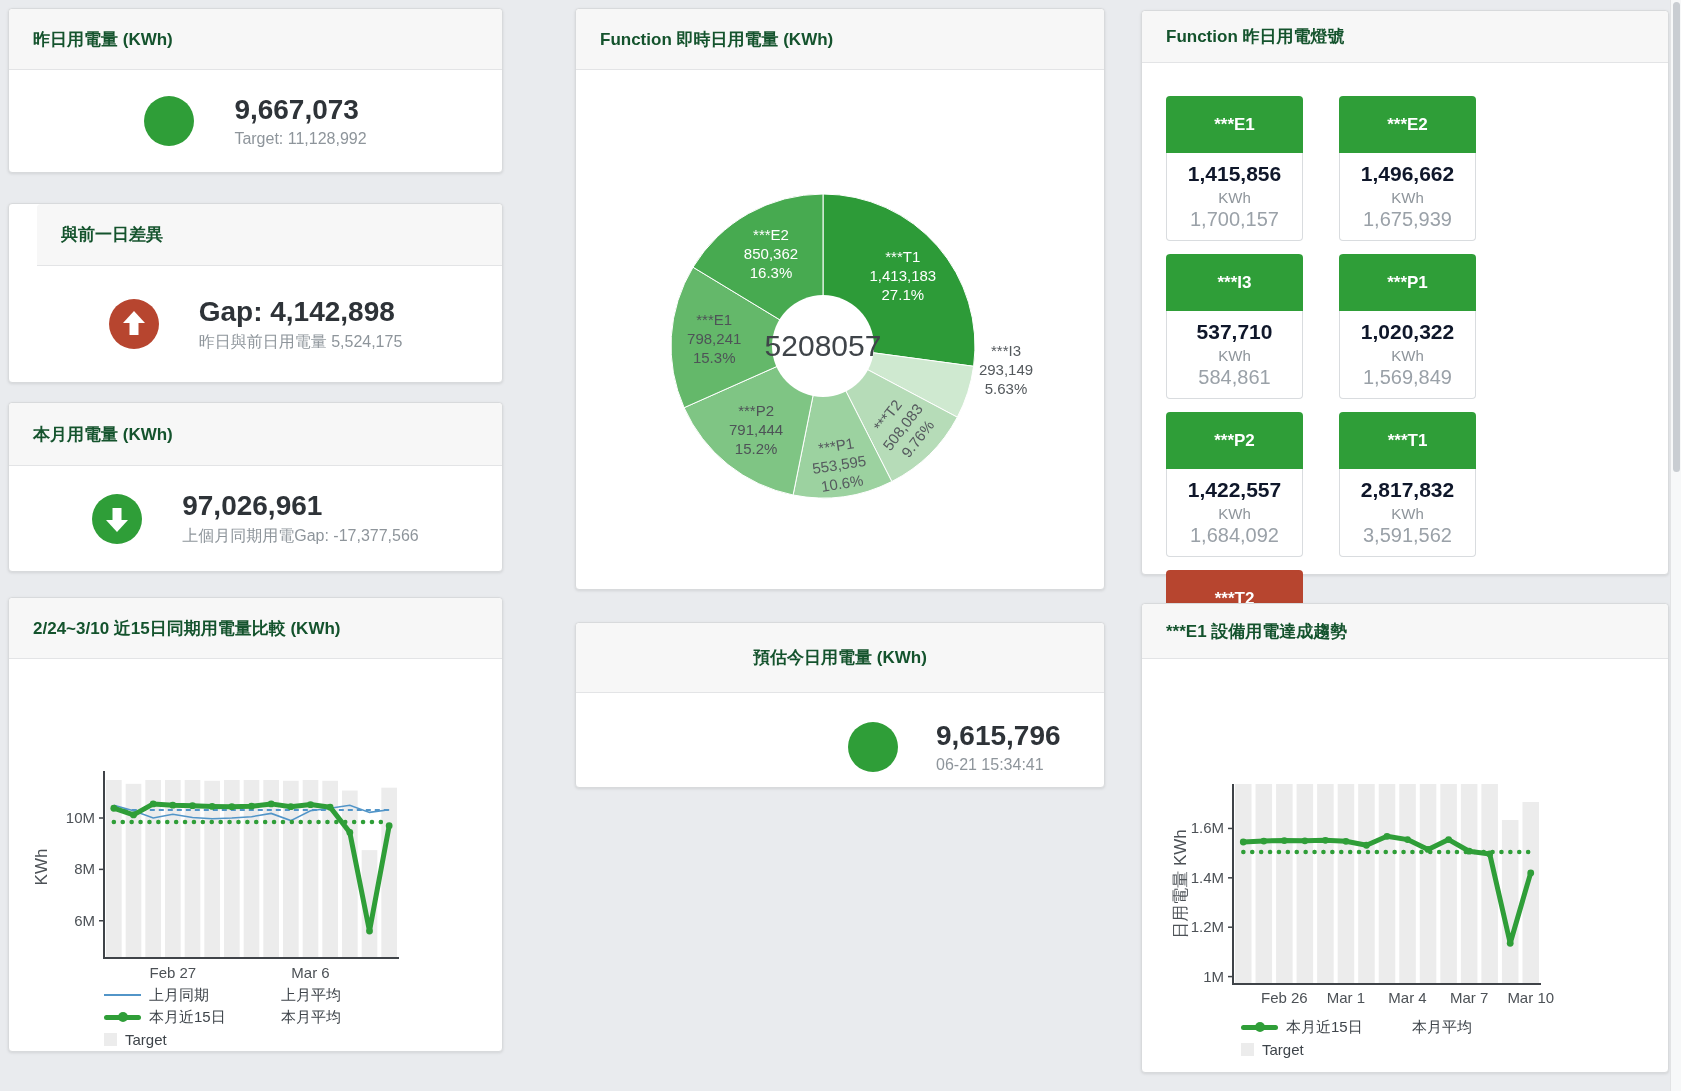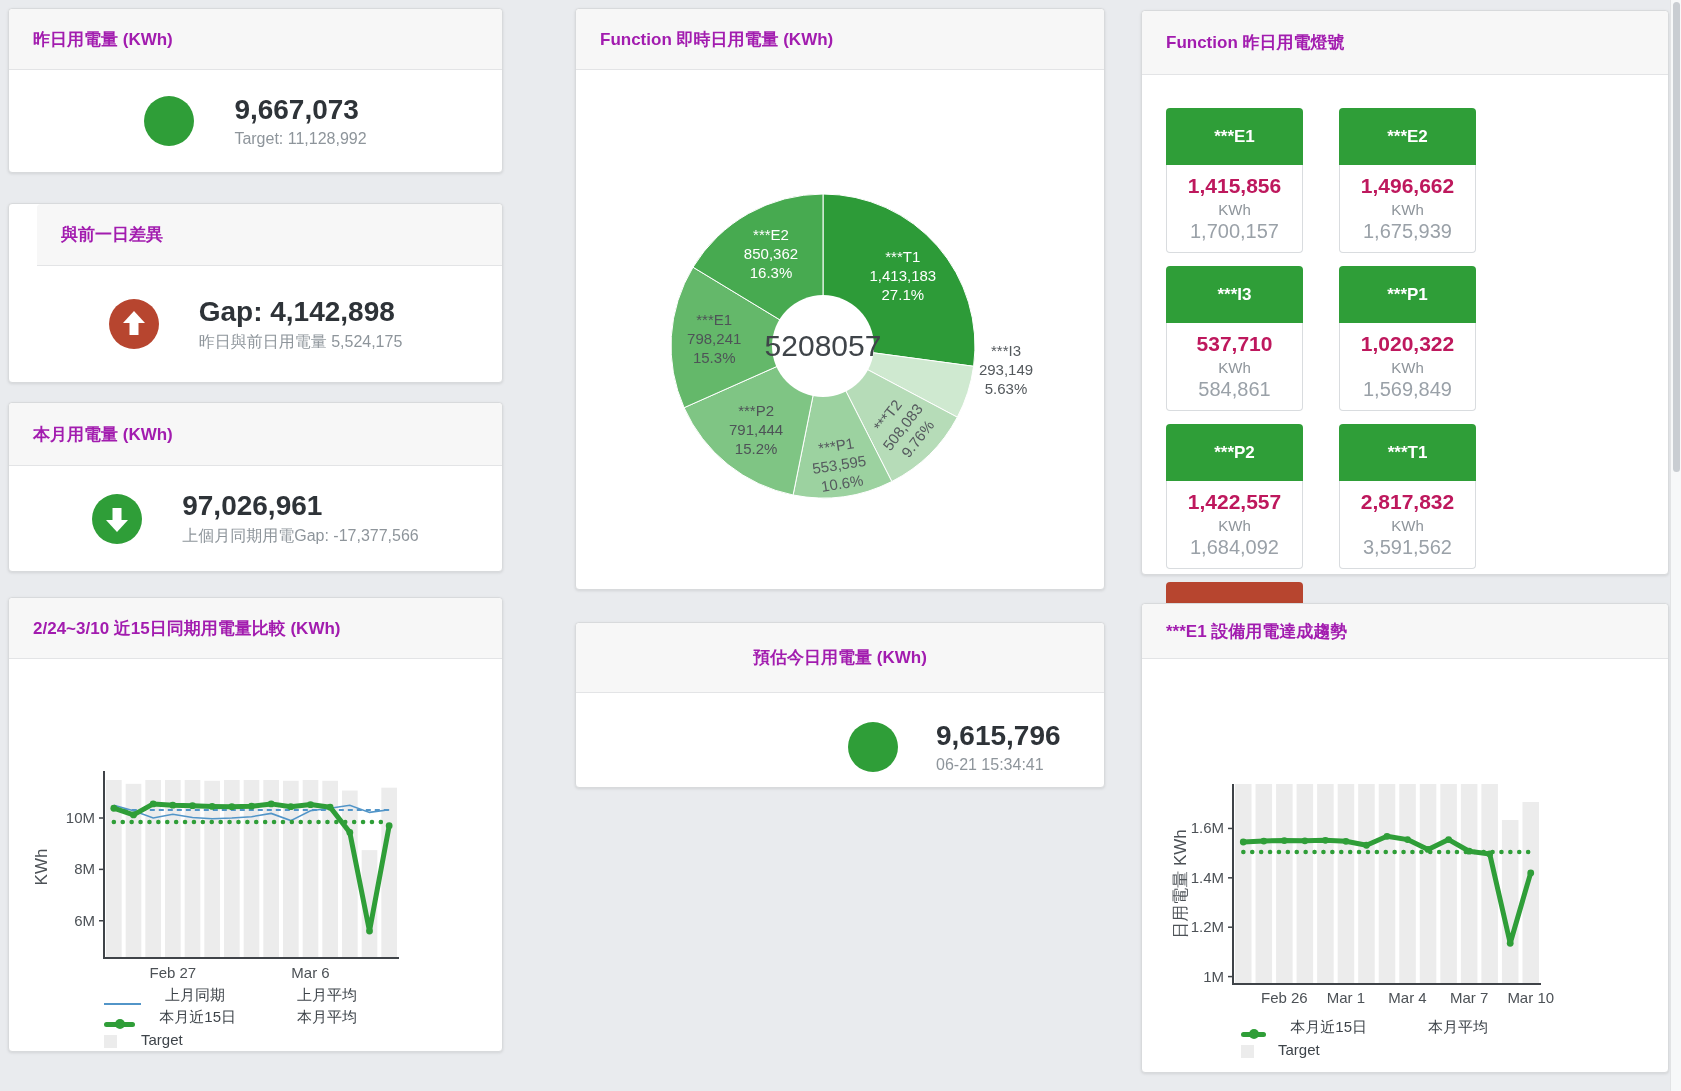--- a/index.html
+++ b/index.html
@@ -2,44 +2,44 @@
 <html><head>
 <meta charset="utf-8">
 <style>
   * { margin:0; padding:0; box-sizing:border-box; }
   html,body { width:1681px; height:1091px; overflow:hidden; }
   body { font-family:"Liberation Sans","DejaVu Sans",sans-serif; background:#e9ebee; position:relative; }
   .card { position:absolute; background:#fff; border:1px solid #d8dadc; border-radius:4px;
           box-shadow:0 1px 3px rgba(0,0,0,.10); }
   .card-header { height:61px; display:flex; align-items:center; padding:0 24px;
                  background:#f7f7f7; border-bottom:1px solid #e3e4e6; border-radius:4px 4px 0 0; }
-  .card-title { font-size:17px; font-weight:bold; color:#a21caf; }
+  .card-title { font-size:17px; font-weight:bold; color:#14532d; }
   .kpi-body { display:flex; align-items:center; justify-content:center; gap:40px; }
   .kpi-circle { width:50px; height:50px; border-radius:50%; position:relative; flex:0 0 auto; }
   .kpi-circle .tri-up { position:absolute; left:50%; top:12px; transform:translateX(-50%);
       width:0; height:0; border-left:11px solid transparent; border-right:11px solid transparent; border-bottom:12px solid #fff; }
   .kpi-circle .stem-up { position:absolute; left:50%; top:23px; transform:translateX(-50%); width:9px; height:13px; background:#fff; }
   .kpi-circle .tri-down { position:absolute; left:50%; bottom:12px; transform:translateX(-50%);
       width:0; height:0; border-left:11px solid transparent; border-right:11px solid transparent; border-top:12px solid #fff; }
   .kpi-circle .stem-down { position:absolute; left:50%; bottom:23px; transform:translateX(-50%); width:9px; height:13px; background:#fff; }
   .kpi-value { font-size:28px; font-weight:bold; color:#2e3338; line-height:32px; }
   .kpi-sub { font-size:16px; color:#8e959b; margin-top:4px; }
   .tiles-wrap { padding:33px 0 0 24px; display:flex; flex-wrap:wrap; }
   .tile { width:137px; margin:0 36px 13px 0; }
   .tile-head { height:57px; border-radius:4px 4px 0 0; display:flex; align-items:center; justify-content:center;
                color:#fff; font-size:17px; font-weight:bold; }
   .tile-body { border:1px solid #d9dcdf; border-top:none; border-radius:0 0 4px 4px; text-align:center; padding:7px 2px 9px; }
-  .tile-value { font-size:21px; font-weight:bold; color:#be185d; line-height:27px; }
+  .tile-value { font-size:21px; font-weight:bold; color:#0f172a; line-height:27px; }
   .tile-unit { font-size:15px; color:#8e959b; line-height:21px; }
   .tile-target { font-size:20px; color:#9aa1a8; line-height:23px; }
   svg text { font-family:"Liberation Sans","DejaVu Sans",sans-serif; }
   .donut-center { position:absolute; text-align:center; font-size:30px; color:#3f4449; }
   .legend { position:absolute; }
   .legend-row { display:flex; align-items:center; height:22px; }
-  .litem { display:flex; align-items:flex-end;gap:16px; }
+  .litem { display:flex; align-items:center; }
   .llabel { font-size:15px; color:#3e444a; margin-left:8px; white-space:nowrap; }
   .sw { display:inline-block; position:relative; }
   .sw-thin-solid { width:37px; height:2px; }
   .sw-thin-dashed { width:37px; height:2px; background:none !important; }
   .sw-thick-solid { width:37px; height:5px; border-radius:3px; }
   .sw-thick-solid i { position:absolute; left:50%; top:50%; transform:translate(-50%,-50%);
                       width:10px; height:10px; border-radius:50%; }
   .sw-thick-dotted { width:37px; height:5px; background:none !important; }
   .sw-square { width:13px; height:13px; }
   .scrollbar-track { position:absolute; right:0; top:0; width:11px; height:1091px; background:#f7f8f9; border-left:1px solid #e2e3e5; }
@@ -234,21 +234,21 @@
   <div class="kpi-body" style="height:108px; justify-content:flex-start; padding-left:272px; gap:38px;">
     <div class="kpi-circle" style="background:#2f9e38;"></div>
     <div>
       <div class="kpi-value">9,615,796</div>
       <div class="kpi-sub">06-21 15:34:41</div>
     </div>
   </div>
 </div>
 
 <div class="card" style="left:1141px; top:10px; width:528px; height:565px;">
-  <div class="card-header" style="height:64px;">
+  <div class="card-header" style="height:52px;">
     <span class="card-title">Function 昨日用電燈號</span>
   </div>
   <div class="tiles-wrap" id="tiles-wrap">
       <div class="tile">
         <div class="tile-head" style="background: rgb(47, 158, 56);">***E1</div>
         <div class="tile-body">
           <div class="tile-value">1,415,856</div>
           <div class="tile-unit">KWh</div>
           <div class="tile-target">1,700,157</div>
         </div>

